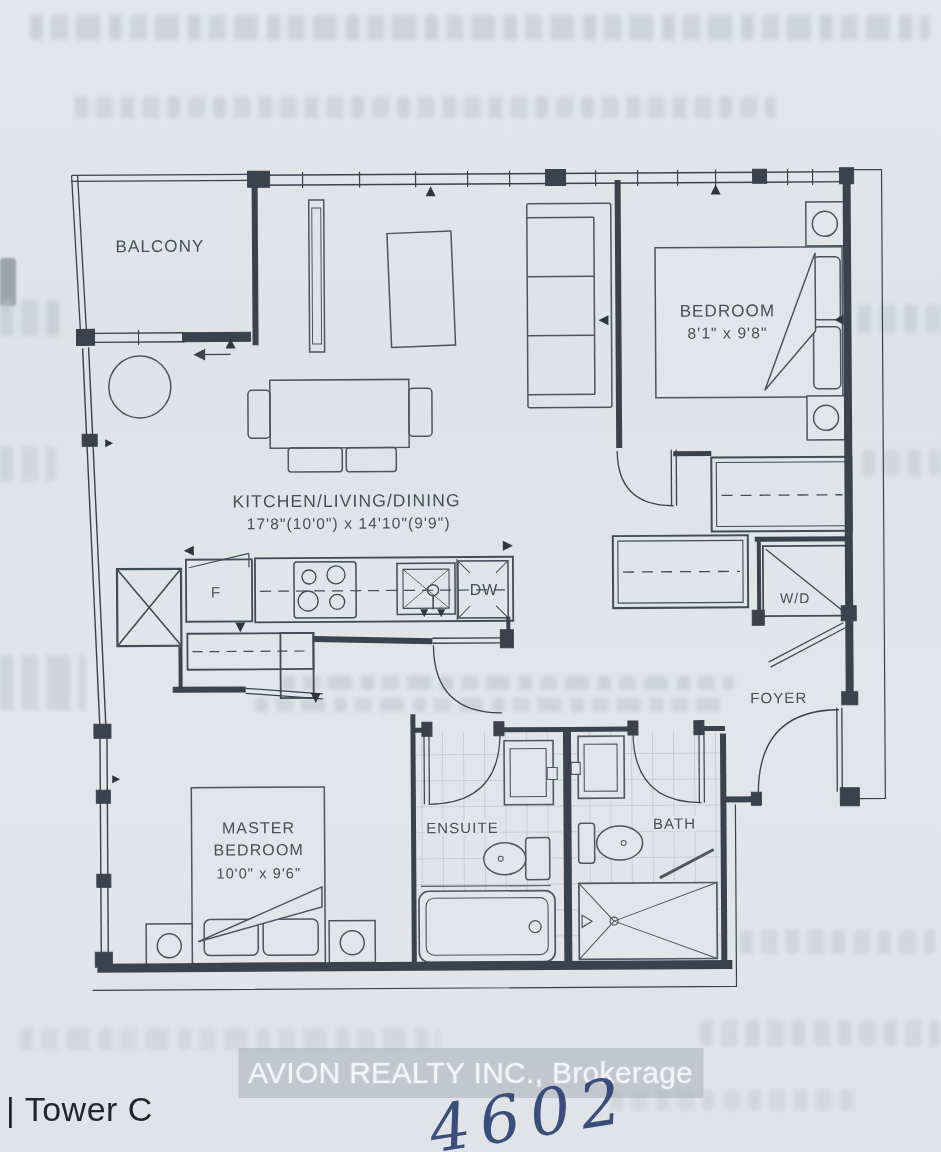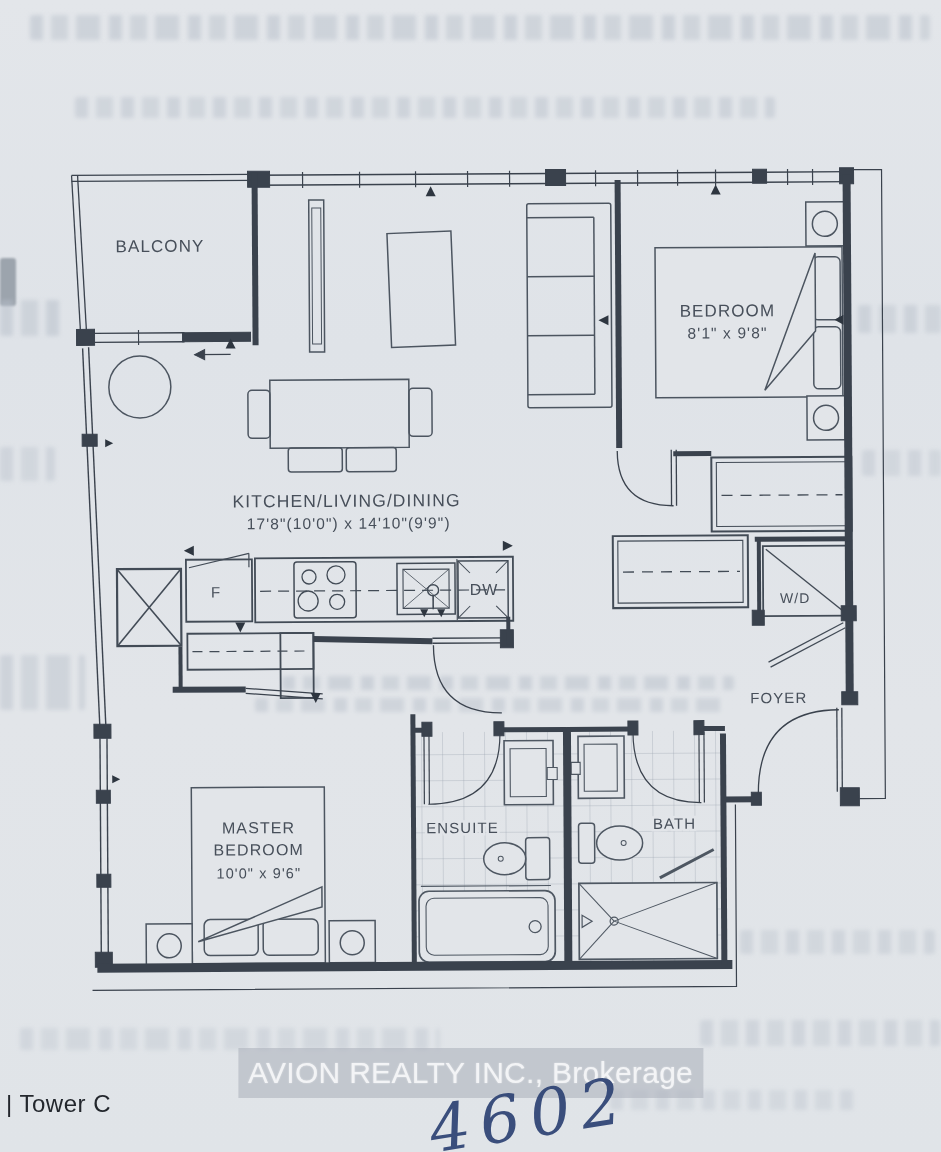--- a/index.html
+++ b/index.html
@@ -17,21 +17,21 @@
   #plan{position:absolute;left:0;top:0;transform:rotate(-0.35deg);}
   .room-label{fill:#474f5a;letter-spacing:1.1px;}
   .halo{paint-order:stroke;stroke:#e2e5e9;stroke-width:5px;}
   #watermark{
     position:absolute;top:1048px;left:50%;transform:translateX(-50%);
     background:rgba(172,178,187,0.58);color:#f3f4f6;white-space:nowrap;
     font-size:30px;line-height:42px;padding:4px 10px;letter-spacing:0.3px;
     text-shadow:0 0 2px rgba(255,255,255,0.55);
   }
   #tower-label{
-    position:absolute;left:6px;top:1090px;color:#23272d;font-size:24px;letter-spacing:0.5px;
+    position:absolute;left:6px;top:1090px;color:#23272d;font-size:34px;letter-spacing:0.5px;
   }
   #unit-number{
     position:absolute;left:530px;top:1078px;transform:translateX(-50%) rotate(-9deg);
     color:#2d4273;font-family:"DejaVu Serif", serif;font-style:italic;
     font-size:64px;letter-spacing:10px;opacity:0.92;
   }
 </style>
 </head>
 <body>
 

